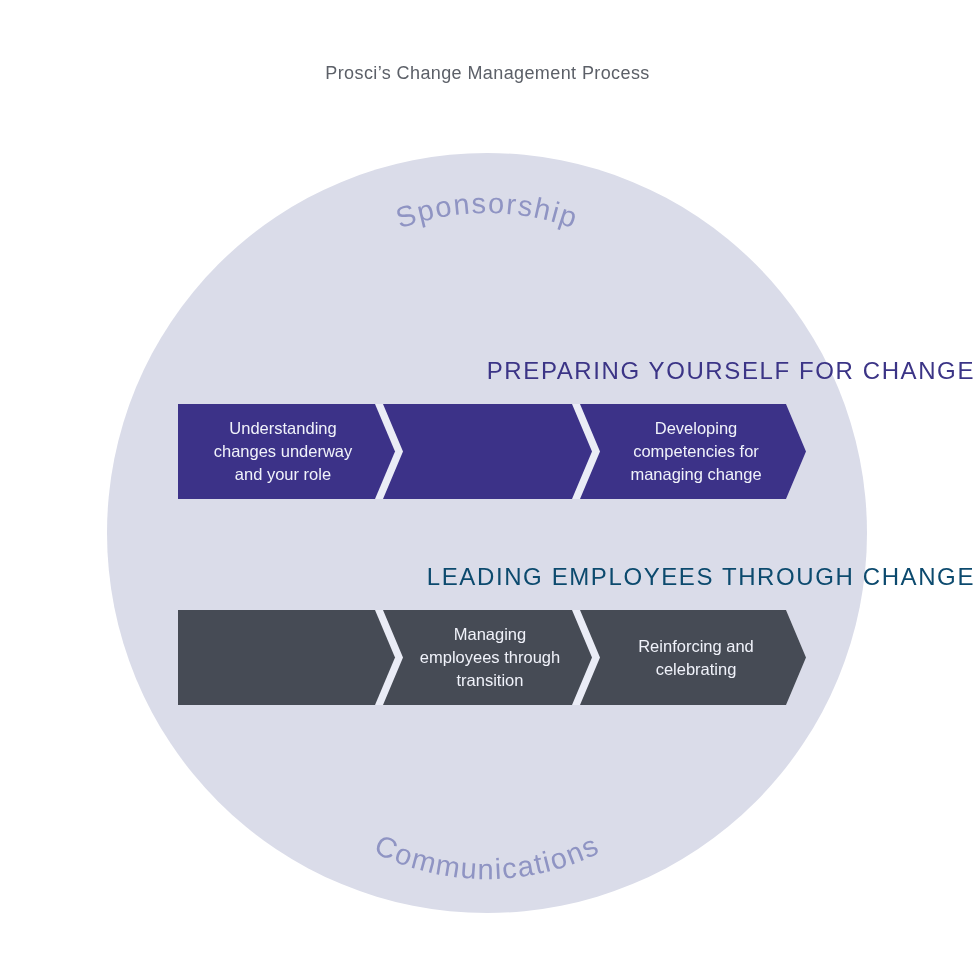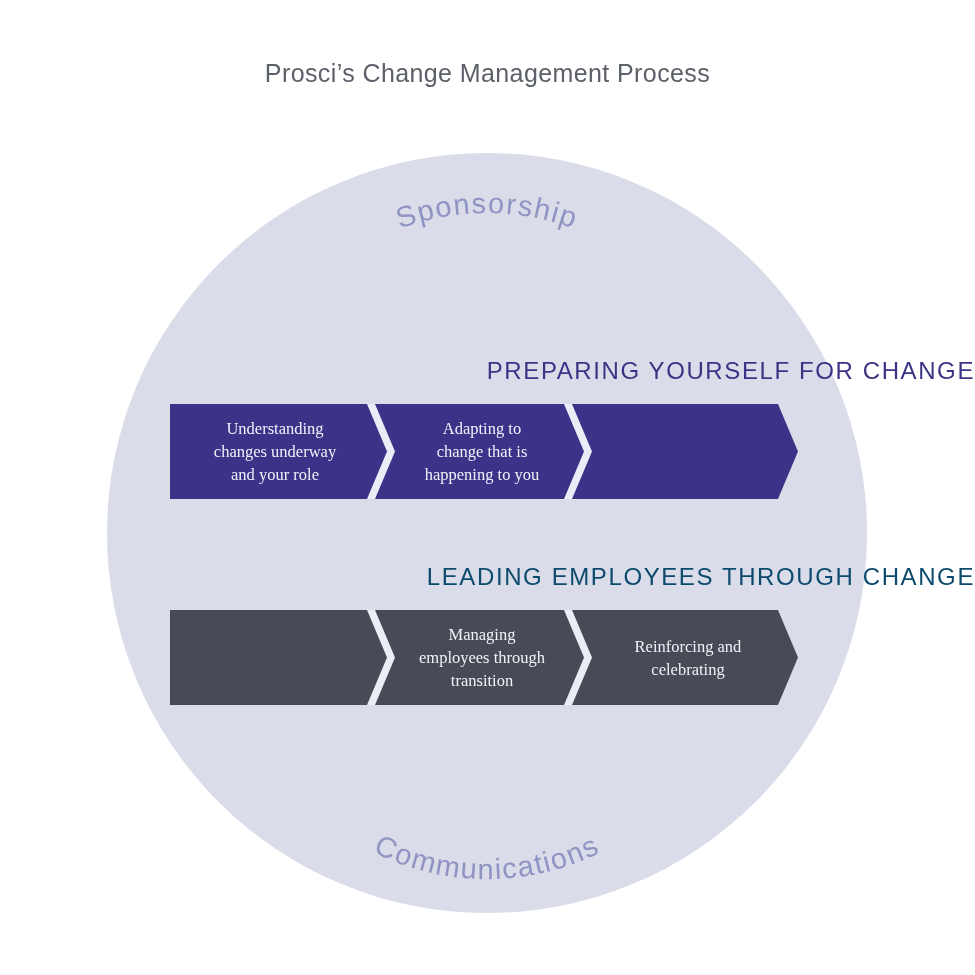--- a/index.html
+++ b/index.html
@@ -2,38 +2,38 @@
 <html><head>
 <meta charset="utf-8">
 <style>
   html,body{margin:0;padding:0;background:#ffffff;}
   .canvas{
     position:relative;width:975px;height:975px;background:#ffffff;
     font-family:"Liberation Sans",sans-serif;overflow:hidden;
   }
   .title{
     position:absolute;left:0;top:57px;width:100%;text-align:center;
-    font-size:25px;line-height:32px;color:#5c6068;letter-spacing:.4px;
+    font-size:18px;line-height:32px;color:#5c6068;letter-spacing:.4px;
   }
   .circle{
     position:absolute;left:107px;top:153px;width:760px;height:760px;
     border-radius:50%;background:#dadce9;
   }
   .curved-svg{position:absolute;left:0;top:0;width:975px;height:975px;}
   .curved-svg text{
     font-family:"Liberation Sans",sans-serif;font-size:29px;
     fill:#8f94c3;letter-spacing:1.5px;
   }
   .heading{
     position:absolute;left:0;width:100%;text-align:right;
     font-size:24px;letter-spacing:1.6px;font-weight:normal;
   }
   .heading-1{top:357px;color:#3b3486;}
   .heading-2{top:563px;color:#0c4a6e;}
-  .band{position:absolute;left:170px;width:628px;height:122px;font-family:Liberation Serif, serif;}
+  .band{position:absolute;left:178px;width:628px;height:122px;}
   .band-1{top:404px;}
   .band-2{top:610px;}
   .band svg{position:absolute;left:0;top:0;width:628px;height:95px;}
   .step{
     position:absolute;top:0;height:95px;display:flex;align-items:center;
     justify-content:center;text-align:center;white-space:pre-line;
     color:#f0f2fa;font-size:16.5px;line-height:23px;
   }
   .step-1{left:5px;width:200px;}
   .step-2{left:218px;width:188px;}
@@ -64,23 +64,23 @@
   <div class="band band-1">
     <svg viewBox="0 0 628 95">
       <polygon points="0,0 608,0 628,47.5 608,95 0,95" fill="#eaecf6"></polygon>
       <polygon points="0,0 197,0 217,47.5 197,95 0,95" fill="#3c3288"></polygon>
       <polygon points="205,0 394,0 414,47.5 394,95 205,95 225,47.5" fill="#3c3288"></polygon>
       <polygon points="402,0 608,0 628,47.5 608,95 402,95 422,47.5" fill="#3c3288"></polygon>
     </svg>
     <div class="step step-1">Understanding
 changes underway
 and your role</div>
-    <div class="step step-2">Adapting to
-change that is
-happening to you</div>
+    <div class="step step-3">Developing
+competencies for
+managing change</div>
   </div>
 
   <div class="heading heading-2">LEADING EMPLOYEES THROUGH CHANGE</div>
 
   <div class="band band-2">
     <svg viewBox="0 0 628 95">
       <polygon points="0,0 608,0 628,47.5 608,95 0,95" fill="#eaecf6"></polygon>
       <polygon points="0,0 197,0 217,47.5 197,95 0,95" fill="#464b55"></polygon>
       <polygon points="205,0 394,0 414,47.5 394,95 205,95 225,47.5" fill="#464b55"></polygon>
       <polygon points="402,0 608,0 628,47.5 608,95 402,95 422,47.5" fill="#464b55"></polygon>

